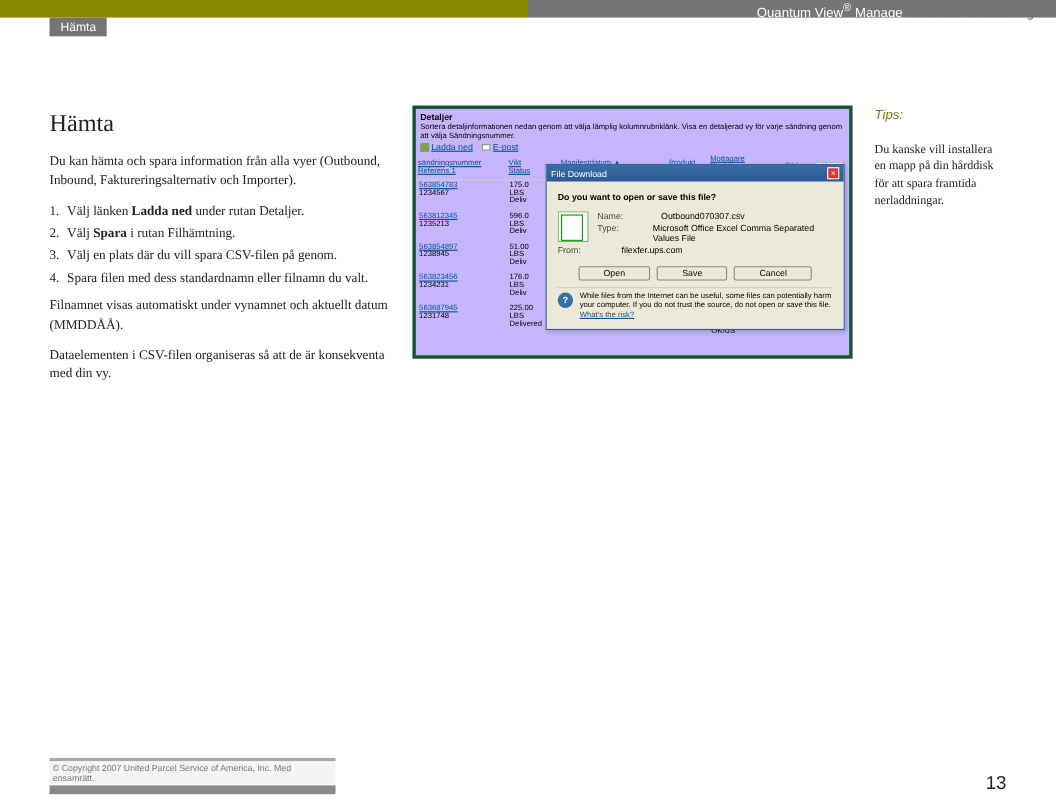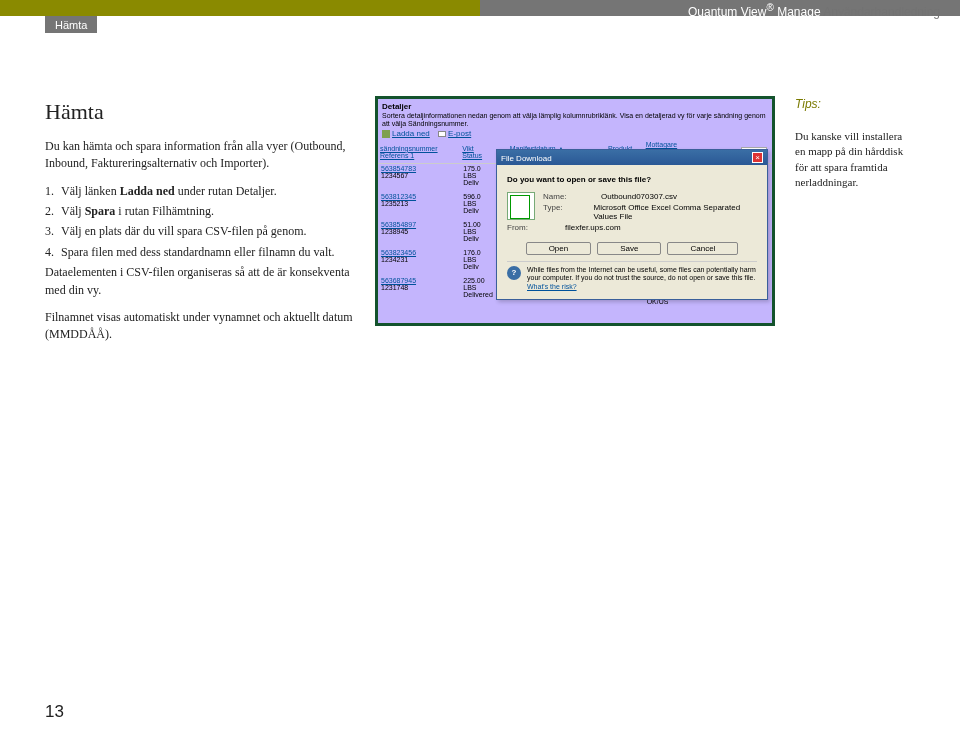--- a/index.html
+++ b/index.html
@@ -159,22 +159,22 @@
         <span class="txt">Välj <b>Spara</b> i rutan Filhämtning.</span>
       </div>
     <div class="step">
         <span class="num">3.</span>
         <span class="txt">Välj en plats där du vill spara CSV-filen på genom.</span>
       </div>
     <div class="step">
         <span class="num">4.</span>
         <span class="txt">Spara filen med dess standardnamn eller filnamn du valt.</span>
       </div>
+    <p style="margin-top:8px">Filnamnet visas automatiskt under vynamnet och aktuellt datum (MMDDÅÅ).</p>
     <p>Dataelementen i CSV-filen organiseras så att de är konsekventa med din vy.</p>
-    <p style="margin-top:8px">Filnamnet visas automatiskt under vynamnet och aktuellt datum (MMDDÅÅ).</p>
   </div>
 
   <div class="col-mid">
     <div class="shot">
       <div class="det-h">Detaljer</div>
       <div class="det-sub">Sortera detaljinformationen nedan genom att välja lämplig kolumnrubriklänk. Visa en detaljerad vy för varje sändning genom att välja Sändningsnummer.</div>
       <div class="links">
         <span class="ico-sq"></span><span class="lnk">Ladda ned</span>
         <span class="ico-env"></span><span class="lnk">E-post</span>
       </div>
@@ -290,14 +290,17 @@
   </div>
 
   <div class="col-right">
     <div class="tips-h">Tips:</div>
     <div>Du kanske vill installera en mapp på din hårddisk för att spara framtida nerladdningar.</div>
   </div>
 
 </div>
 
 <div class="footer">
+  <div class="cp">
+    <div class="cp-inner">© Copyright 2007 United Parcel Service of America, Inc. Med ensamrätt.</div>
+  </div>
   <div class="pg">13</div>
 </div>
 
 </body></html>

